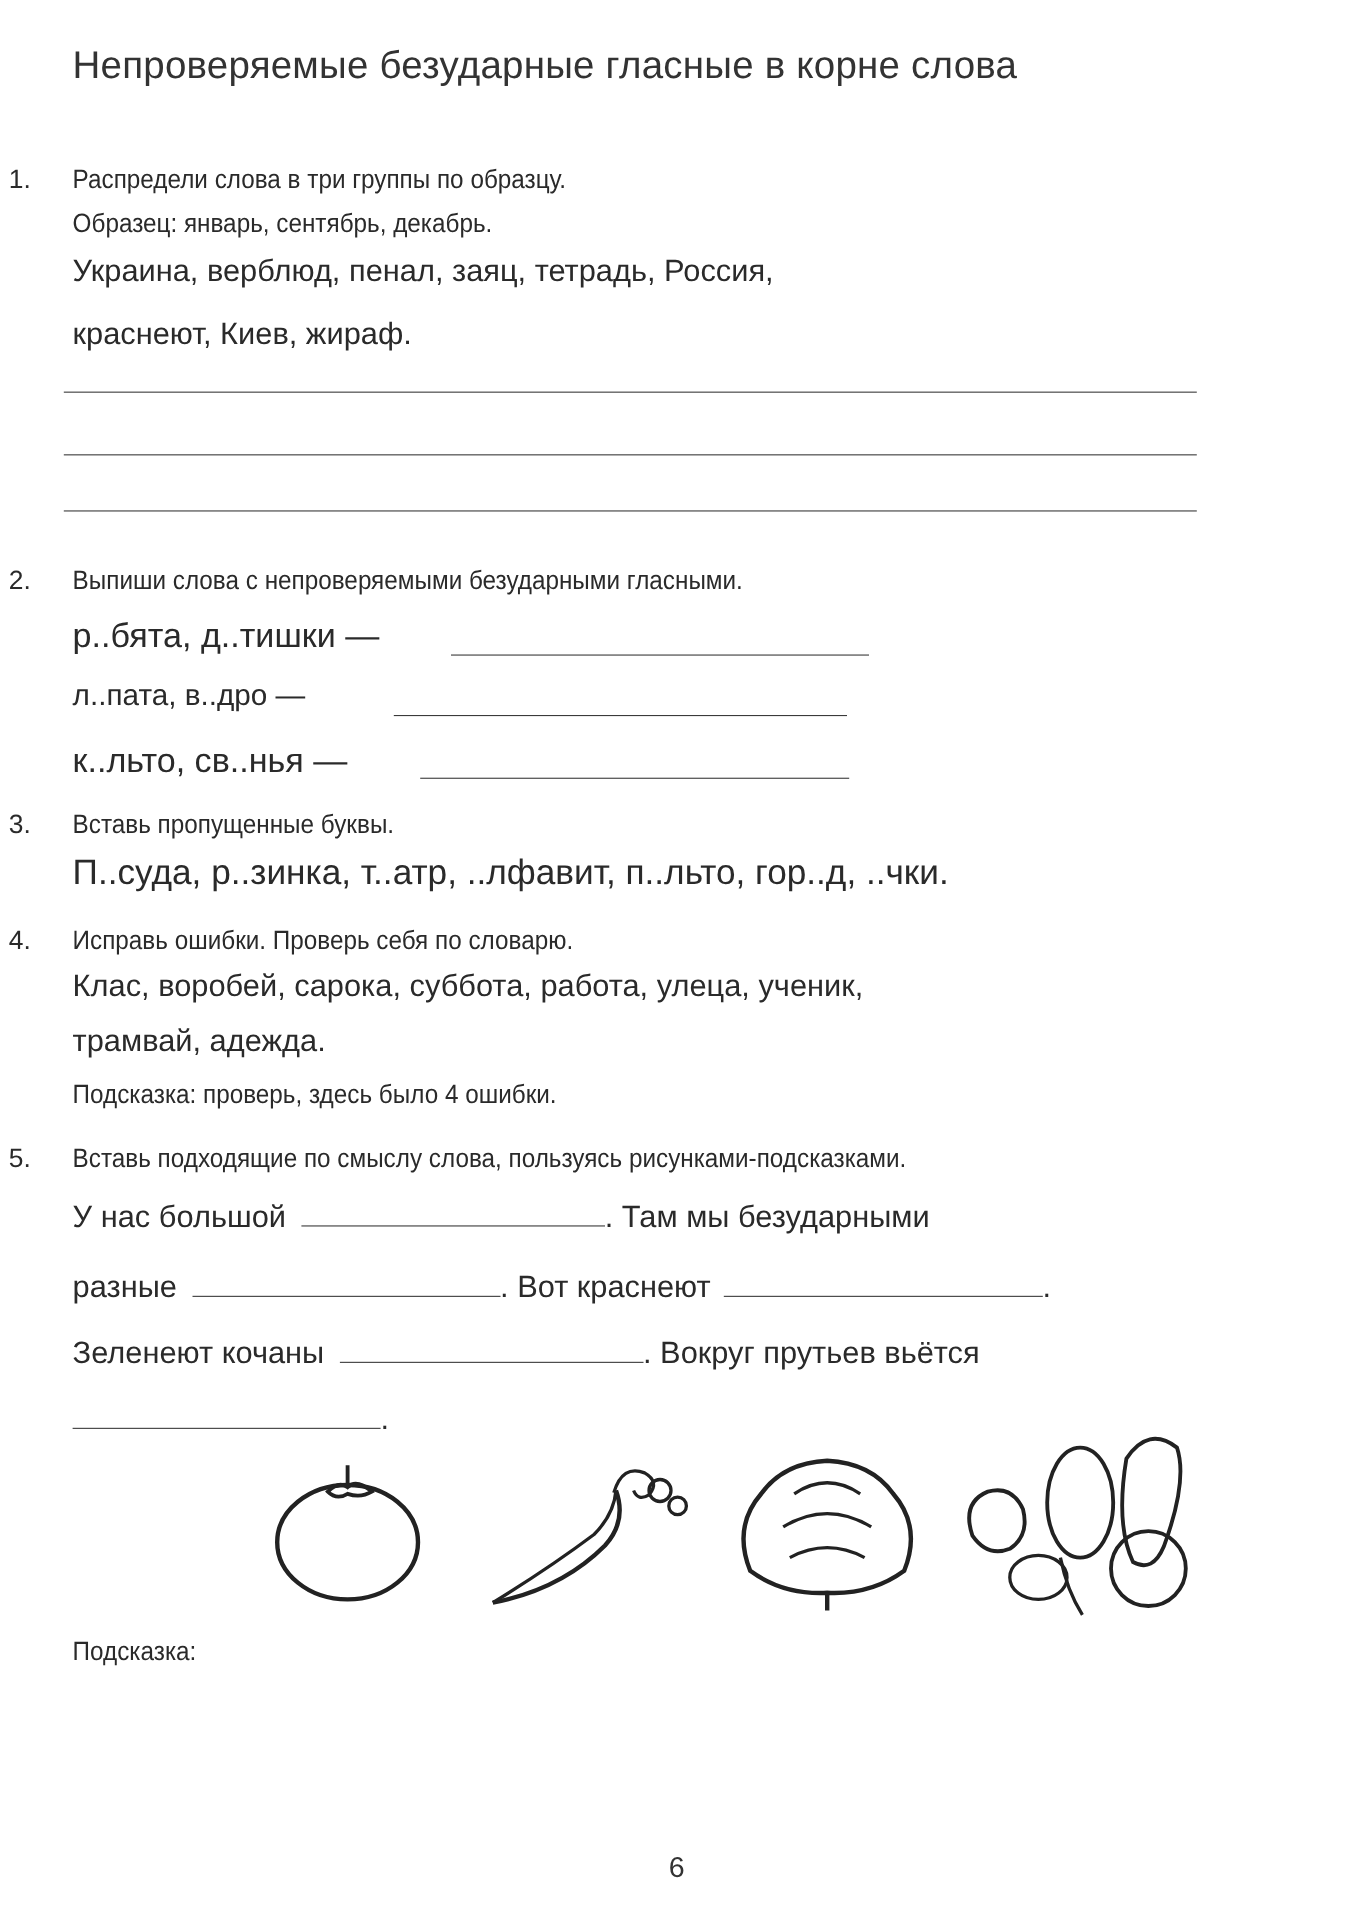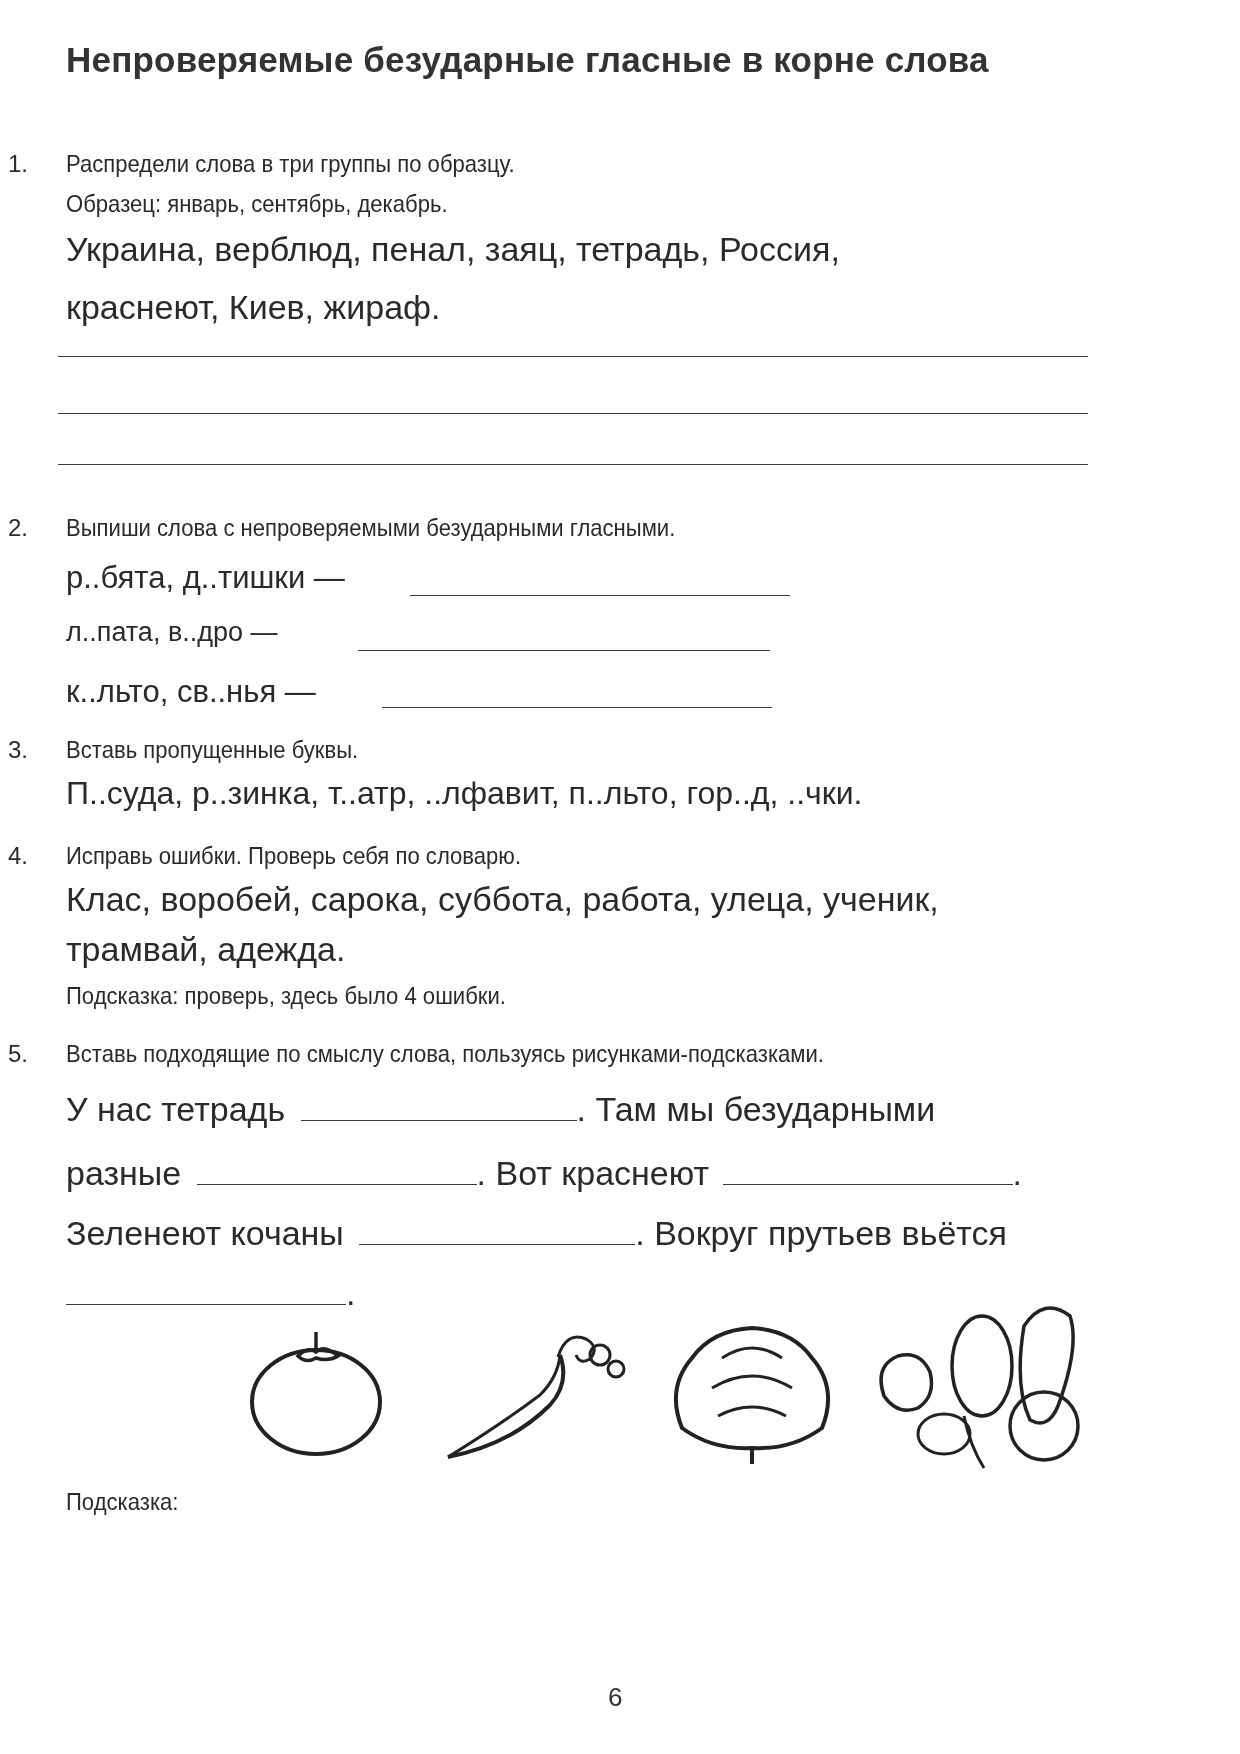--- a/index.html
+++ b/index.html
@@ -7,35 +7,35 @@
     width: 1240px; height: 1754px;
     background: #ffffff;
     position: relative;
     overflow: hidden;
     font-family: "Liberation Sans", "DejaVu Sans", sans-serif;
     color: #2a2a2a;
   }
   .page { position: absolute; left: 0; top: 0; width: 1240px; height: 1754px; }
   .title {
     position: absolute; left: 66px; top: 40px;
-    font-size: 35px; font-weight: bold; color: #333;
+    font-size: 35px; font-weight: normal; color: #333;
     letter-spacing: 0.2px; white-space: nowrap;
   }
   .num {
     position: absolute; left: 8px;
     font-size: 24px; color: #2a2a2a;
   }
   .instr {
     position: absolute; left: 66px;
     font-size: 24px; color: #2a2a2a; white-space: nowrap;
     transform: scaleX(0.92); transform-origin: left center;
   }
   .big {
     position: absolute; left: 66px;
-    font-size: 34px; color: #2a2a2a; white-space: nowrap;
+    font-size: 28px; color: #2a2a2a; white-space: nowrap;
   }
   .line {
     position: absolute; height: 0; border-top: 1.6px solid #3a3a3a;
   }
   .blank {
     display: inline-block; border-bottom: 1.6px solid #3a3a3a;
     vertical-align: baseline; height: 1em;
   }
   .hint-label {
     position: absolute; left: 66px; top: 1488px;
@@ -80,21 +80,21 @@
   <div class="num" style="top:842px">4.</div>
   <div class="instr" style="top:842px">Исправь ошибки. Проверь себя по словарю.</div>
   <div class="big" style="top:880px">Клас, воробей, сарока, суббота, работа, улеца, ученик,</div>
   <div class="big" style="top:930px">трамвай, адежда.</div>
   <div class="instr" style="top:982px">Подсказка: проверь, здесь было 4 ошибки.</div>
 
   <div class="num" style="top:1040px">5.</div>
   <div class="instr" style="top:1040px">Вставь подходящие по смыслу слова, пользуясь рисунками-подсказками.</div>
 
   <div class="big" style="top:1086px">
-    <span>У нас тетрадь</span>
+    <span>У нас большой</span>
     <span class="blank" style="width:276px; margin-left:6px"></span><span>. Там мы безударными</span>
   </div>
 
   <div class="big" style="top:1210px">
     <span>Зеленеют кочаны</span>
     <span class="blank" style="width:276px; margin-left:6px"></span><span>. Вокруг прутьев вьётся</span>
   </div>
 
   <div class="big" style="top:1150px">
     <span>разные</span>

